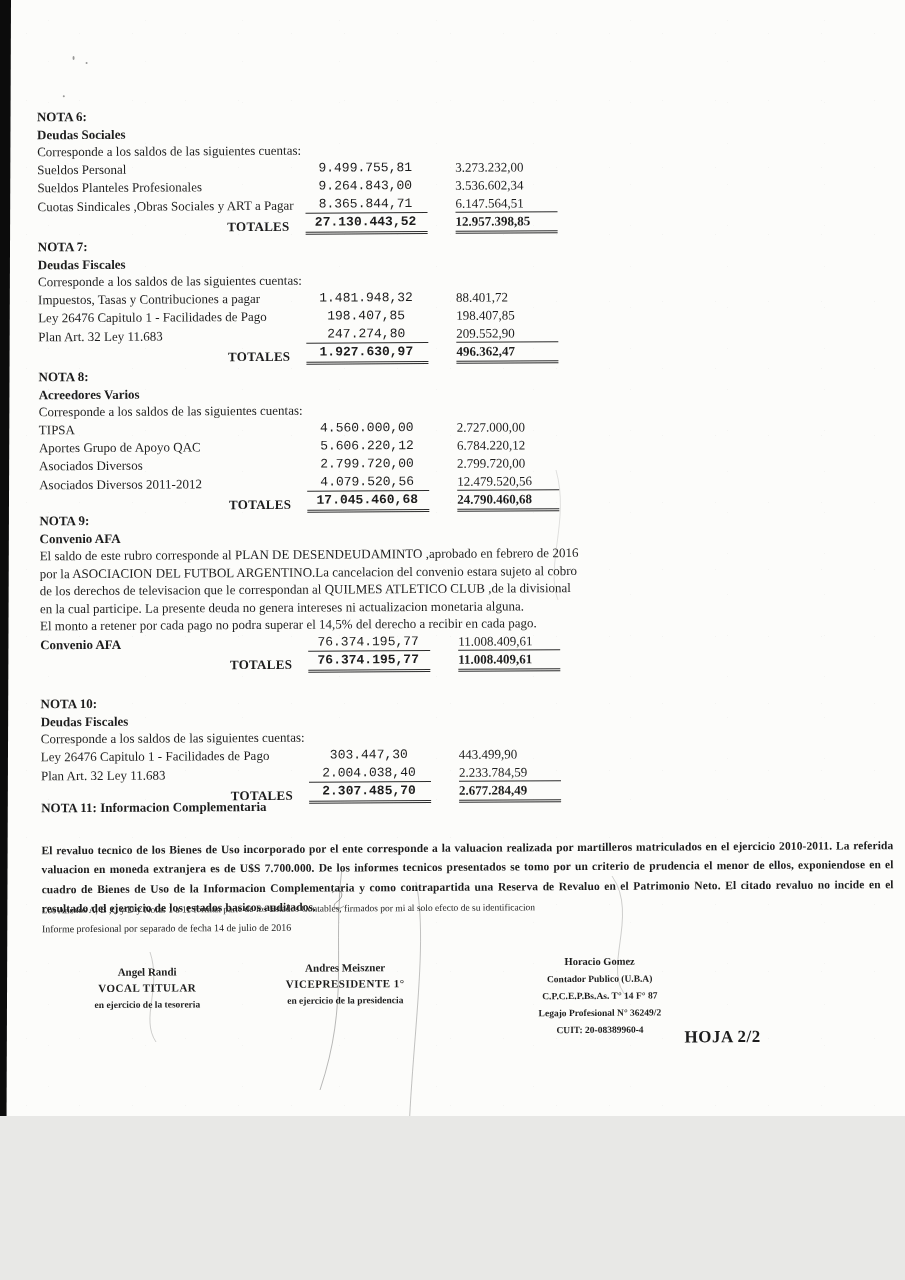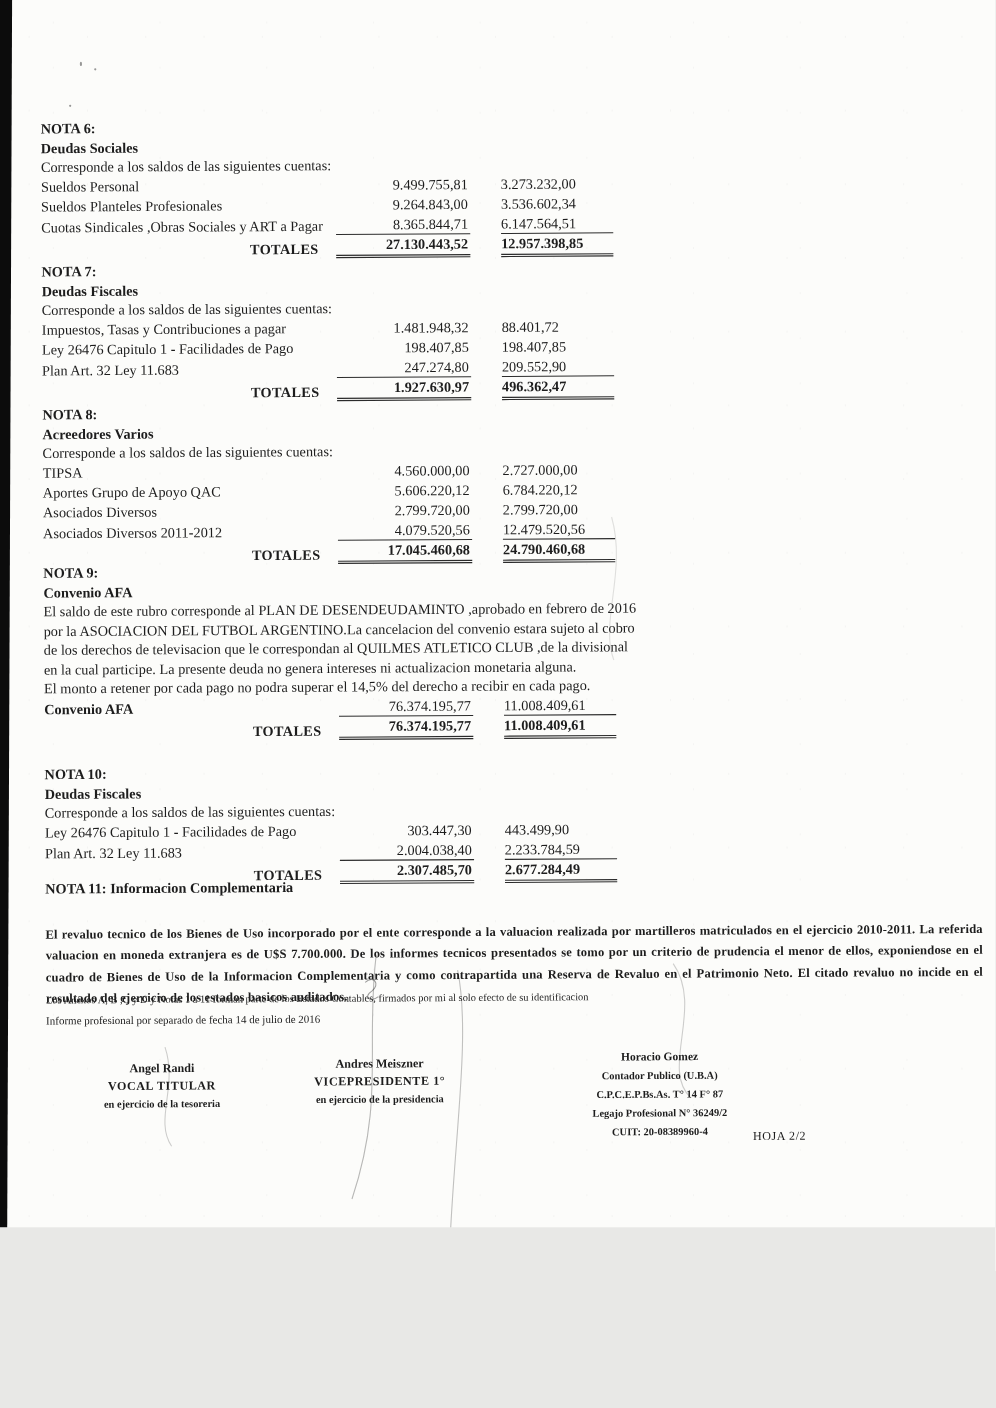--- a/index.html
+++ b/index.html
@@ -11,40 +11,40 @@
       #fcfcfa;
     background-size:53px 67px, 97px 41px;
     font-family:"Liberation Serif", serif;color:#1d1d1d;overflow:hidden;
   }
   .content{position:absolute;inset:0;transform:rotate(-0.35deg);transform-origin:420px 620px;}
   .note{position:absolute;left:40px;width:560px;font-size:13px;line-height:17.5px;}
   .b{font-weight:bold;}
   .nw{white-space:nowrap;}
   .trow{display:grid;grid-template-columns:268px 122px 28px 102px;height:18px;align-items:end;}
   .tl{grid-column:1;white-space:nowrap;}
-  .n1{grid-column:2;text-align:right;padding-right:2px;}
+  .n1{grid-column:2;text-align:center;padding-right:2px;font-family:Liberation Mono, monospace;}
   .n2{grid-column:4;padding-right:2px;}
   .rule .n1,.rule .n2{border-bottom:1px solid #2b2b2b;}
   .totals{height:21px;}
   .totals .tl{text-align:right;padding-right:16px;font-weight:bold;letter-spacing:.3px;}
   .totals .n1,.totals .n2{font-weight:bold;border-bottom:3px double #2b2b2b;padding-bottom:1px;}
   .para-title{position:absolute;left:40px;top:798px;font-size:13px;font-weight:bold;}
   .para{position:absolute;left:40px;top:827px;width:852px;font-weight:bold;font-size:11.5px;line-height:19.5px;text-align:justify;letter-spacing:.1px;}
   .f1{position:absolute;left:40px;top:903px;font-size:9.5px;white-space:nowrap;}
   .f2{position:absolute;left:40px;top:921px;font-size:10px;white-space:nowrap;}
   .sig{position:absolute;text-align:center;font-weight:bold;}
   .sig .name{font-size:11px;}
   .sig .role{font-size:11px;letter-spacing:.5px;margin-top:4px;}
   .sig .detail{font-size:9.5px;margin-top:6px;}
   .sigA{left:55px;top:964px;width:180px;}
   .sigB{left:248px;top:961px;width:190px;}
   .sigC{left:500px;top:957px;width:195px;font-size:9.5px;}
   .sigC .name{font-size:10.5px;}
   .sigC .cline{margin-top:7px;}
-  .hoja{position:absolute;left:682px;top:1029px;font-weight:normal;font-size:11px;letter-spacing:.5px;}
+  .hoja{position:absolute;left:682px;top:1029px;font-weight:bold;font-size:17px;letter-spacing:.5px;}
   .edges{position:absolute;inset:0;pointer-events:none;}
   .speck{position:absolute;background:#444;border-radius:50%;opacity:.55;}
 </style>
 </head>
 <body>
 
 <div class="page">
   <div class="content">
 
     <i class="speck" style="left:76px;top:54px;width:2px;height:4px"></i>

